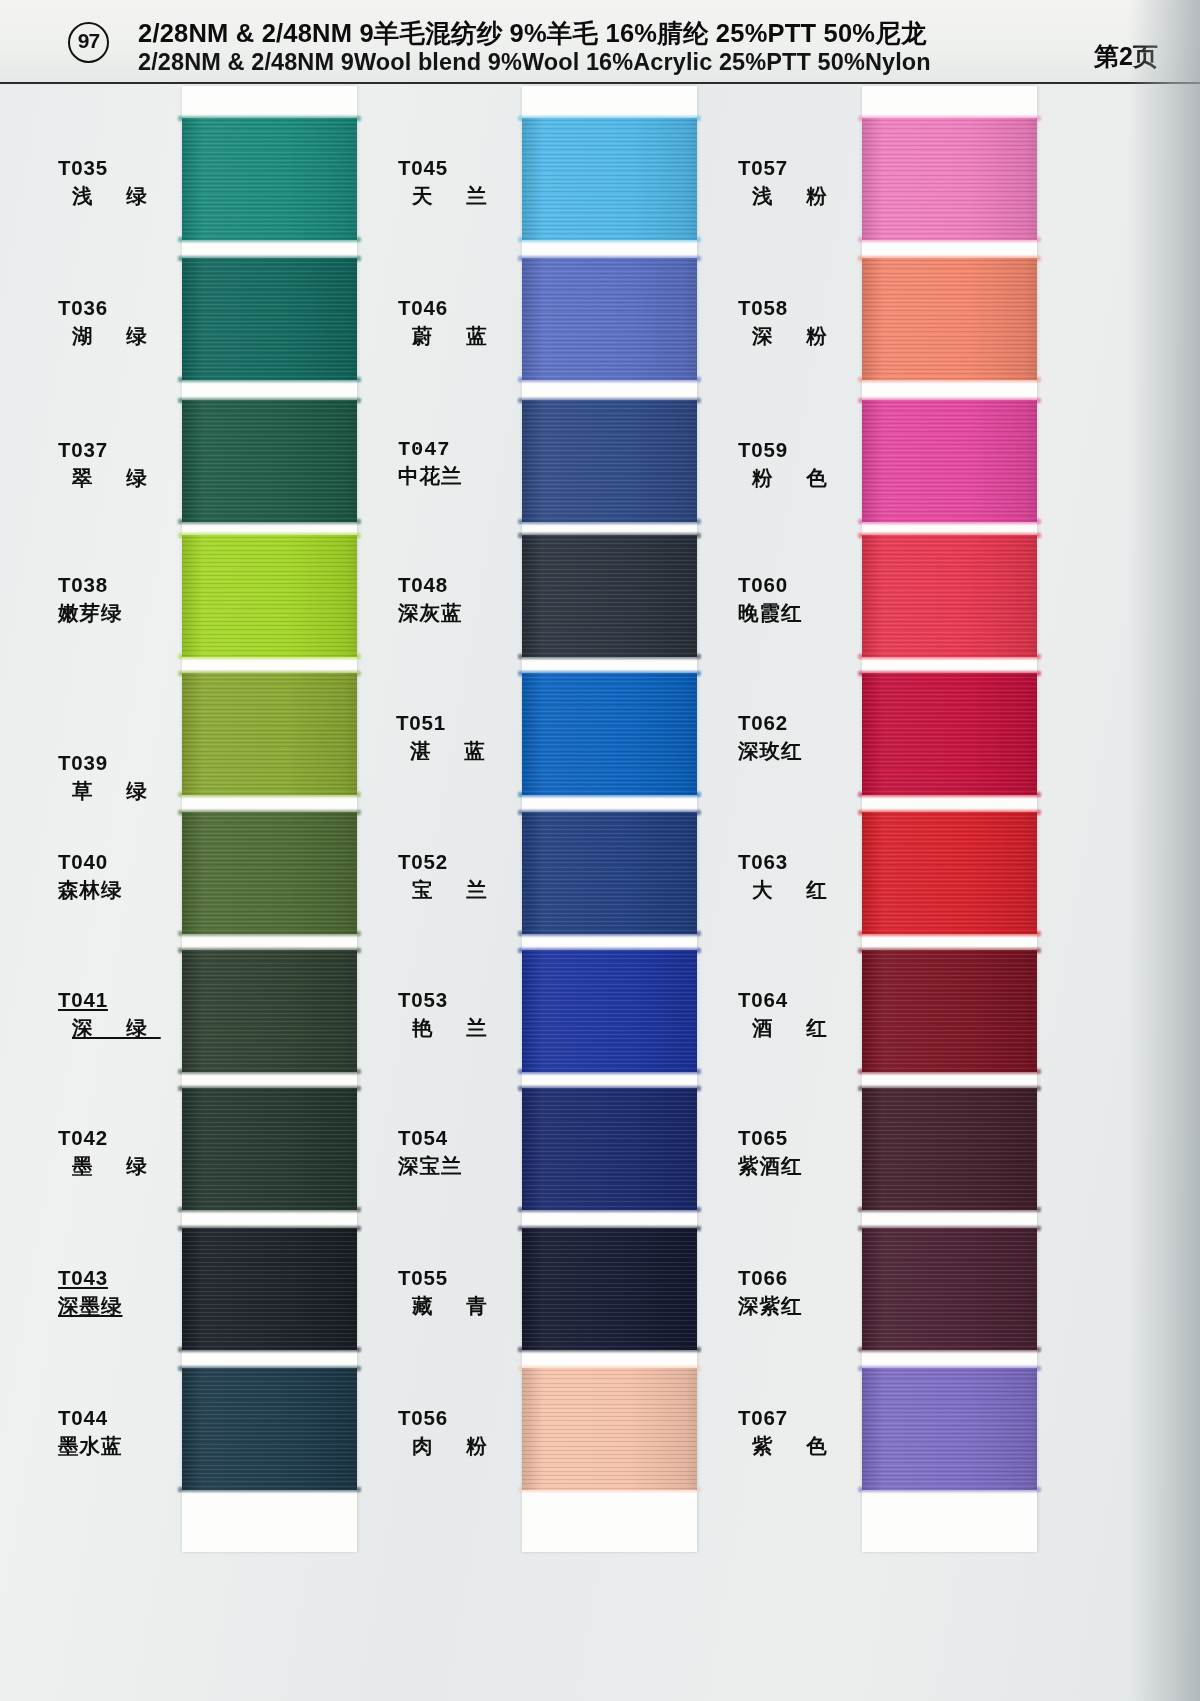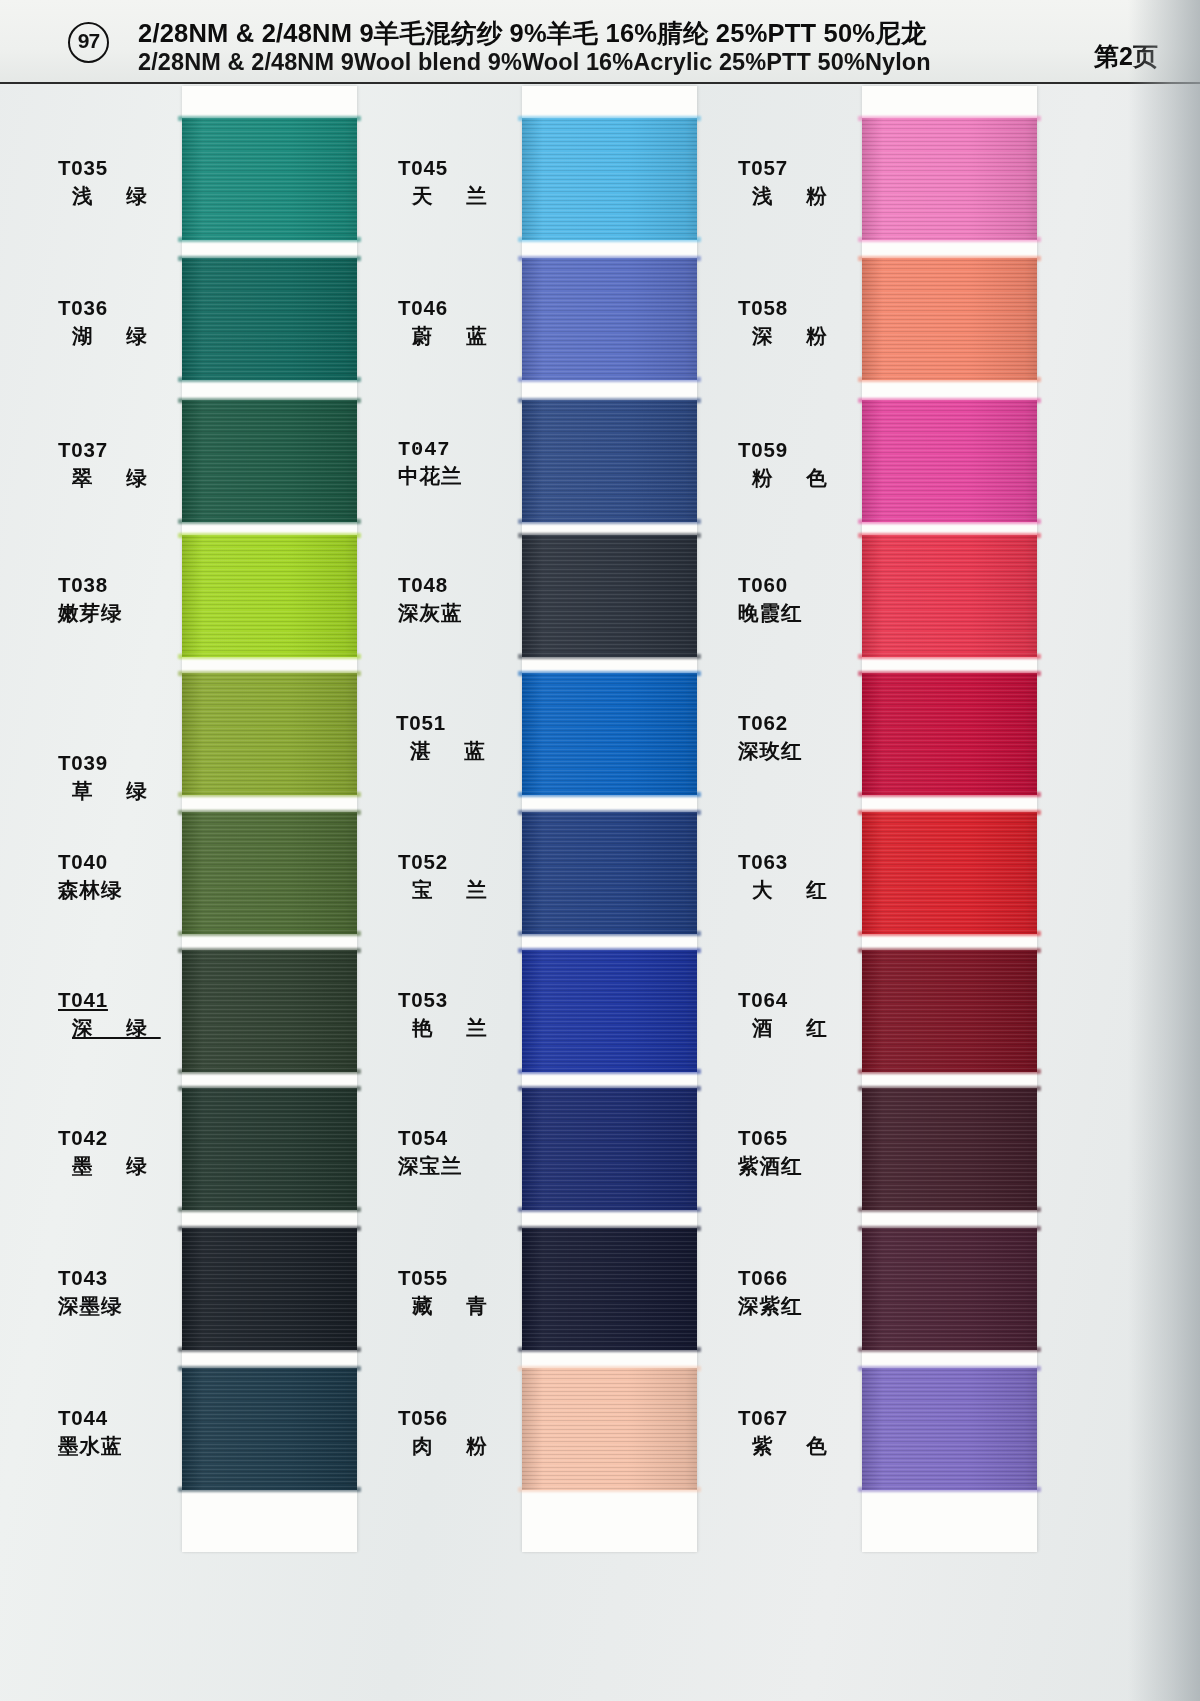--- a/index.html
+++ b/index.html
@@ -265,21 +265,21 @@
         <div class="label" style="left: 58px; top: 1124px;">
           <div class="code">T042</div>
           <div class="name sp2">墨 绿</div>
         </div>
         <div class="swatch" title="T043 深墨绿" style="left: 182px; top: 1228px; height: 122px; background: rgb(26, 32, 39);">
           <div class="fuzz-top" style="background: rgb(26, 32, 39);"></div>
           <div class="fuzz-bot" style="background: rgb(26, 32, 39);"></div>
           <div class="yarn"></div>
           <div class="shade"></div>
         </div>
-        <div class="label" style="left: 58px; top: 1264px;">
+        <div class="label" style="left: 58px; top: 1264px; text-decoration: underline;">
           <div class="code">T043</div>
           <div class="name sp3">深墨绿</div>
         </div>
         <div class="swatch" title="T044 墨水蓝" style="left: 182px; top: 1368px; height: 122px; background: rgb(29, 58, 74);">
           <div class="fuzz-top" style="background: rgb(29, 58, 74);"></div>
           <div class="fuzz-bot" style="background: rgb(29, 58, 74);"></div>
           <div class="yarn"></div>
           <div class="shade"></div>
         </div>
         <div class="label" style="left: 58px; top: 1404px;">

